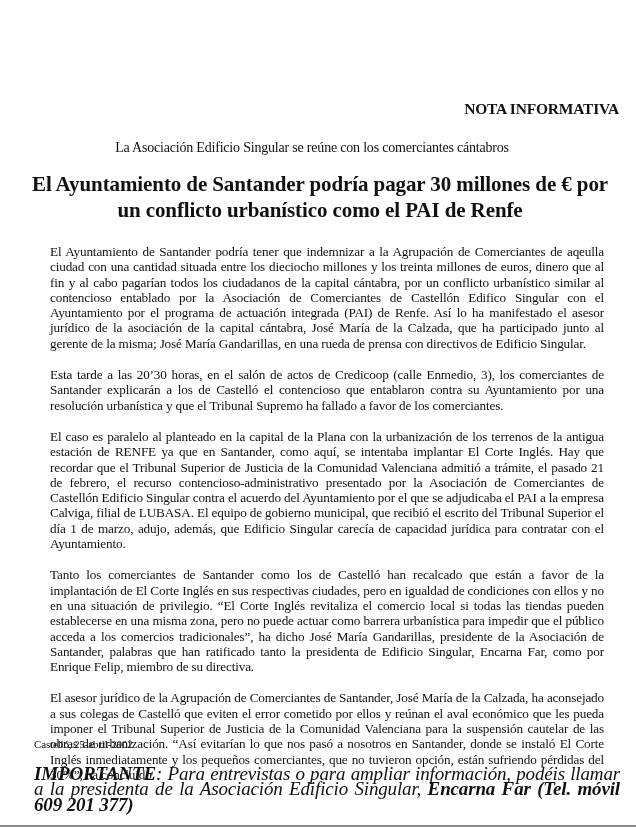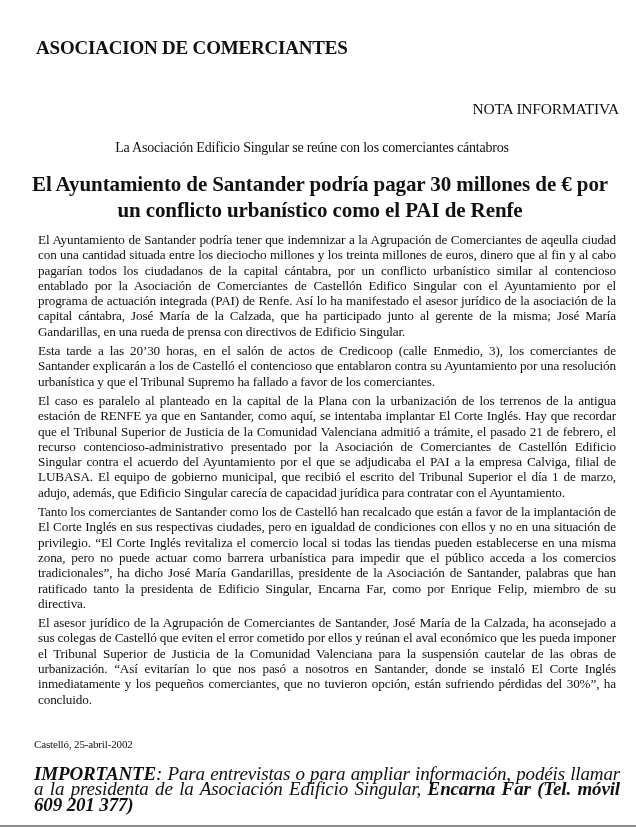--- a/index.html
+++ b/index.html
@@ -6,51 +6,50 @@
   body {
     width: 636px; height: 827px; position: relative; overflow: hidden;
     font-family: "Liberation Serif", "DejaVu Serif", serif; color: #111;
   }
   .org {
     position: absolute; left: 36px; top: 36px;
     font-weight: bold; font-size: 19px; line-height: 23px; letter-spacing: -0.2px;
   }
   .nota {
     position: absolute; right: 17px; top: 100px;
-    font-weight: normal; font-size: 15.5px; letter-spacing: -0.2px;
+    font-weight: bold; font-size: 15.5px; letter-spacing: -0.2px;
   }
   .subtitle {
     position: absolute; left: 0; width: 624px; top: 140px; text-align: center;
     font-size: 14px; letter-spacing: -0.2px;
   }
   .headline {
     position: absolute; left: 20px; width: 600px; top: 171px; text-align: center;
     font-weight: bold; font-size: 21px; line-height: 26px; letter-spacing: -0.1px;
   }
   .body {
     position: absolute; left: 34px; width: 586px; top: 228px;
     font-size: 13.2px; line-height: 15.3px; text-align: justify; letter-spacing: -0.15px;
   }
-  .body p { margin: 4px; }
+  .body p { margin: 16px; }
   .date {
     position: absolute; left: 34px; top: 738px; font-size: 11px; letter-spacing: -0.15px;
   }
   .important {
     position: absolute; left: 34px; width: 586px; top: 766px;
     font-size: 19px; line-height: 15.3px; text-align: justify; letter-spacing: -0.15px; font-style: italic;
   }
   .bottom-rule {
     position: absolute; left: 0; width: 636px; top: 825px; height: 2px; background: #8a8a8a;
   }
 </style>
 </head>
 <body>
 
 <div class="org">
-  <div>ASOCIACION DE COMERCIANTES</div>
 </div>
 
 <div class="nota">NOTA INFORMATIVA</div>
 
 <div class="subtitle">La Asociación Edificio Singular se reúne con los comerciantes cántabros</div>
 
 <div class="headline">El Ayuntamiento de Santander podría pagar 30 millones de € por un conflicto urbanístico como el PAI de Renfe</div>
 
 <div class="body">
   <p>El Ayuntamiento de Santander podría tener que indemnizar a la Agrupación de Comerciantes de aqeulla ciudad con una cantidad situada entre los dieciocho millones y los treinta millones de euros, dinero que al fin y al cabo pagarían todos los ciudadanos de la capital cántabra, por un conflicto urbanístico similar al contencioso entablado por la Asociación de Comerciantes de Castellón Edifico Singular con el Ayuntamiento por el programa de actuación integrada (PAI) de Renfe. Así lo ha manifestado el asesor jurídico de la asociación de la capital cántabra, José María de la Calzada, que ha participado junto al gerente de la misma; José María Gandarillas, en una rueda de prensa con directivos de Edificio Singular.</p>

